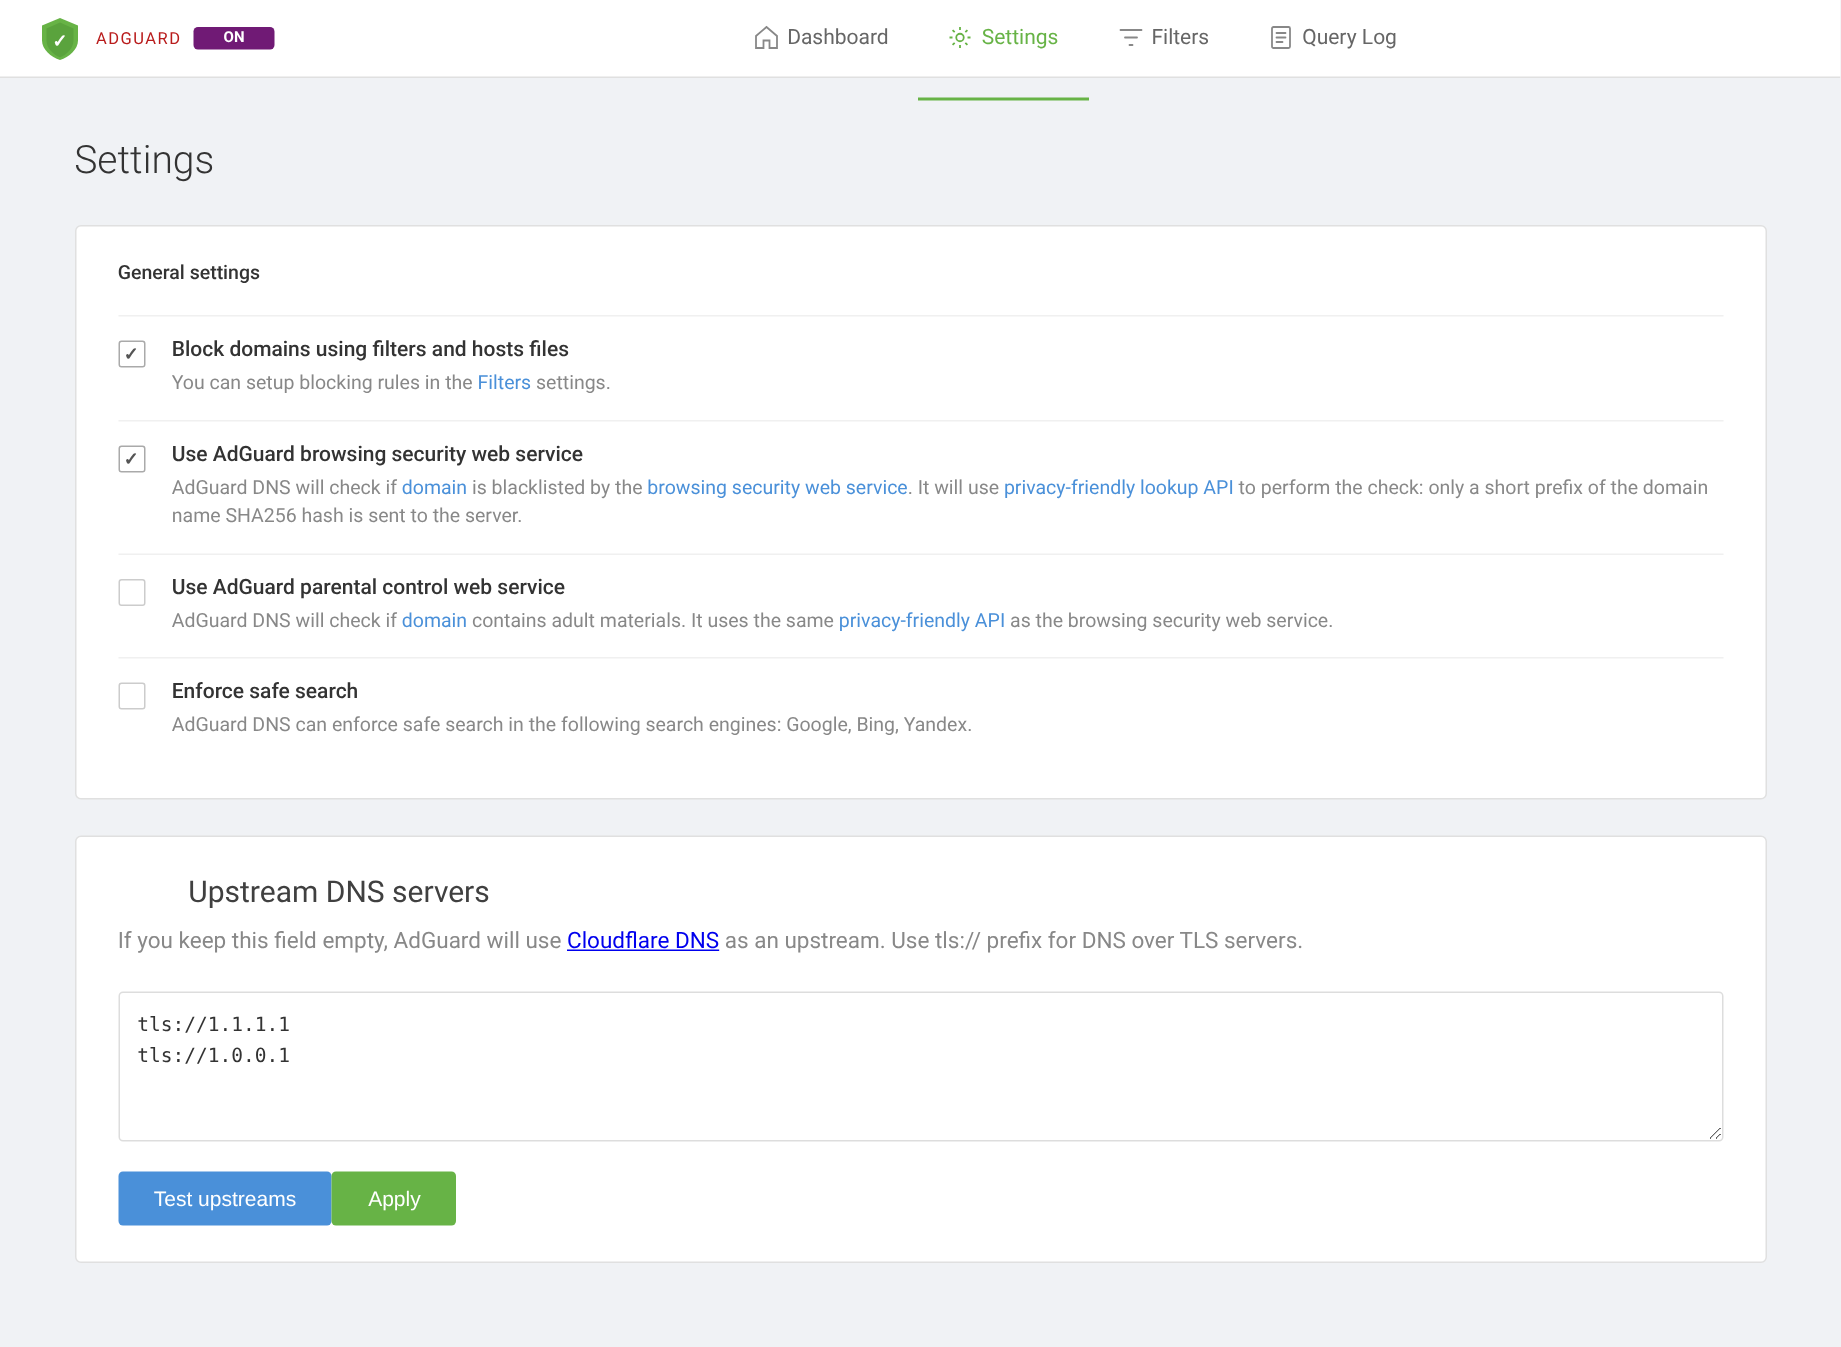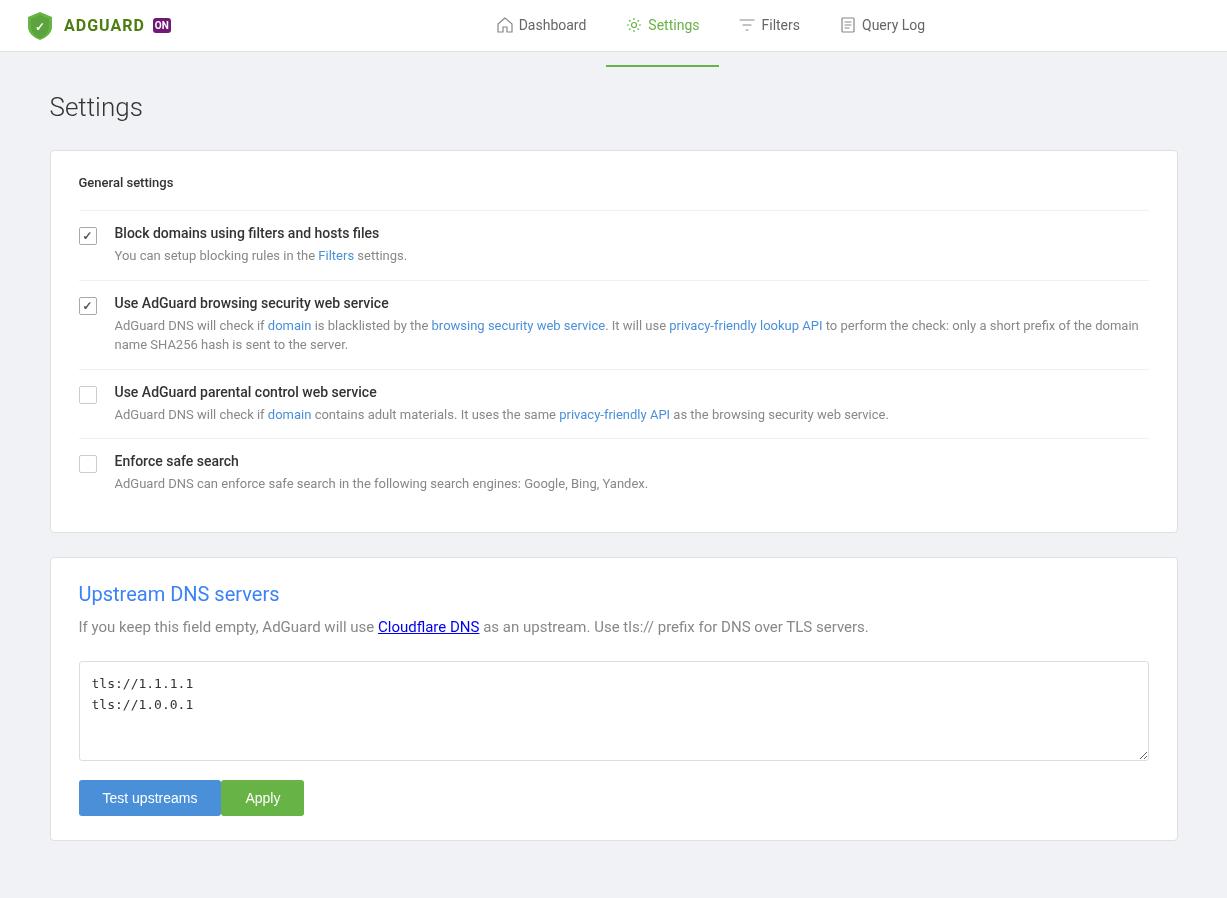--- a/index.html
+++ b/index.html
@@ -24,32 +24,32 @@
       display: flex;
       align-items: center;
       gap: 8px;
       margin-right: 48px;
     }
     .brand-logo {
       width: 32px;
       height: 32px;
     }
     .brand-name {
-      font-weight: 700;
-      font-size: 16px;
+      font-weight: 400;
+      font-size: 11px;
       letter-spacing: 1px;
-      color: #4d7c0f;
+      color: #b91c1c;
       text-transform: uppercase;
     }
     .brand-badge {
       background: #701a75;
       color: #fff;
       font-size: 10px;
       font-weight: 700;
-      padding: 2px 2px;
+      padding: 2px 20px;
       border-radius: 3px;
     }
     .navbar-nav {
       display: flex;
       align-items: center;
       gap: 0;
       flex: 1;
       justify-content: center;
     }
     .nav-item {
@@ -153,22 +153,23 @@
     }
     .setting-desc a, .link {
       color: #4a90d9;
       text-decoration: none;
     }
 
     
     .upstream-title {
       font-size: 20px;
       font-weight: 400;
-      color: #3b82f6;
+      color: #404040;
       margin-bottom: 10px;
+      margin-left: 47px;
     }
     .upstream-desc {
       font-size: 15px;
       color: #888;
       margin-bottom: 23px;
       line-height: 1.5;
     }
     .upstream-textarea {
       width: 100%;
       min-height: 100px;

